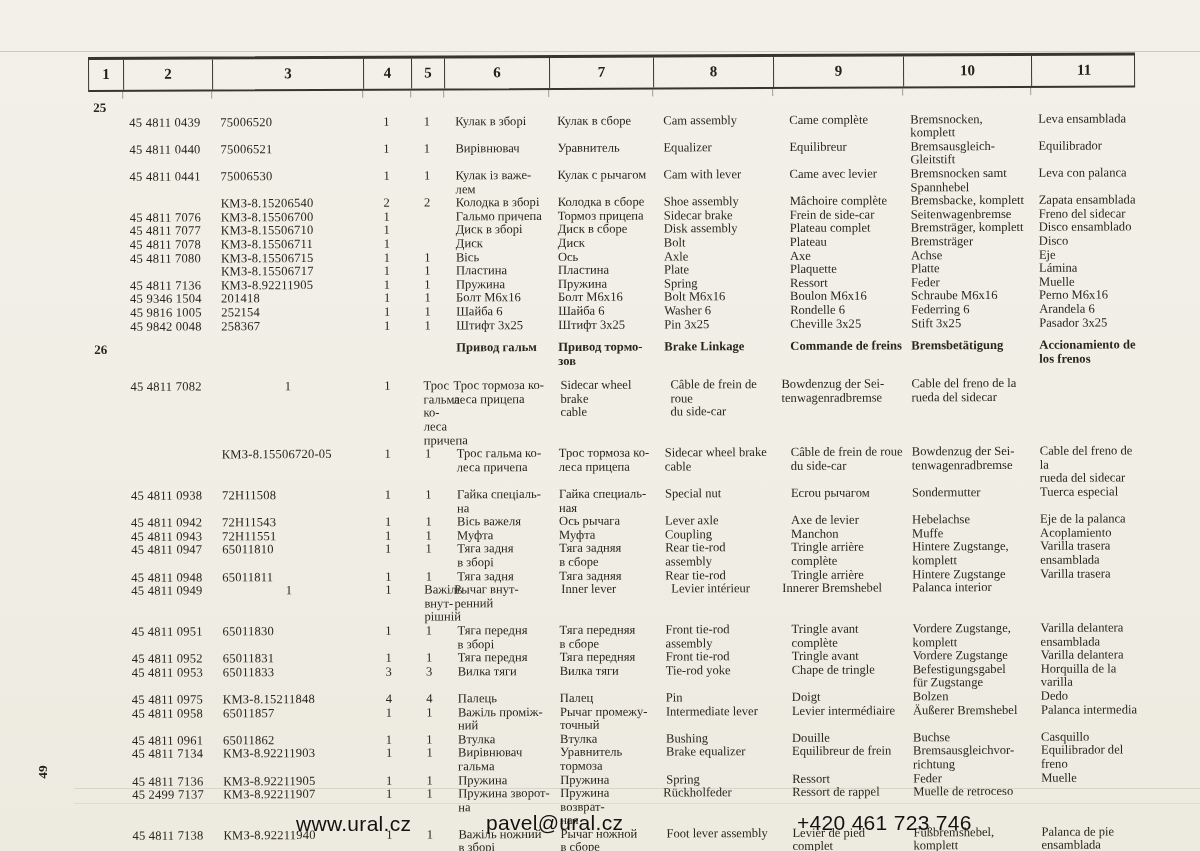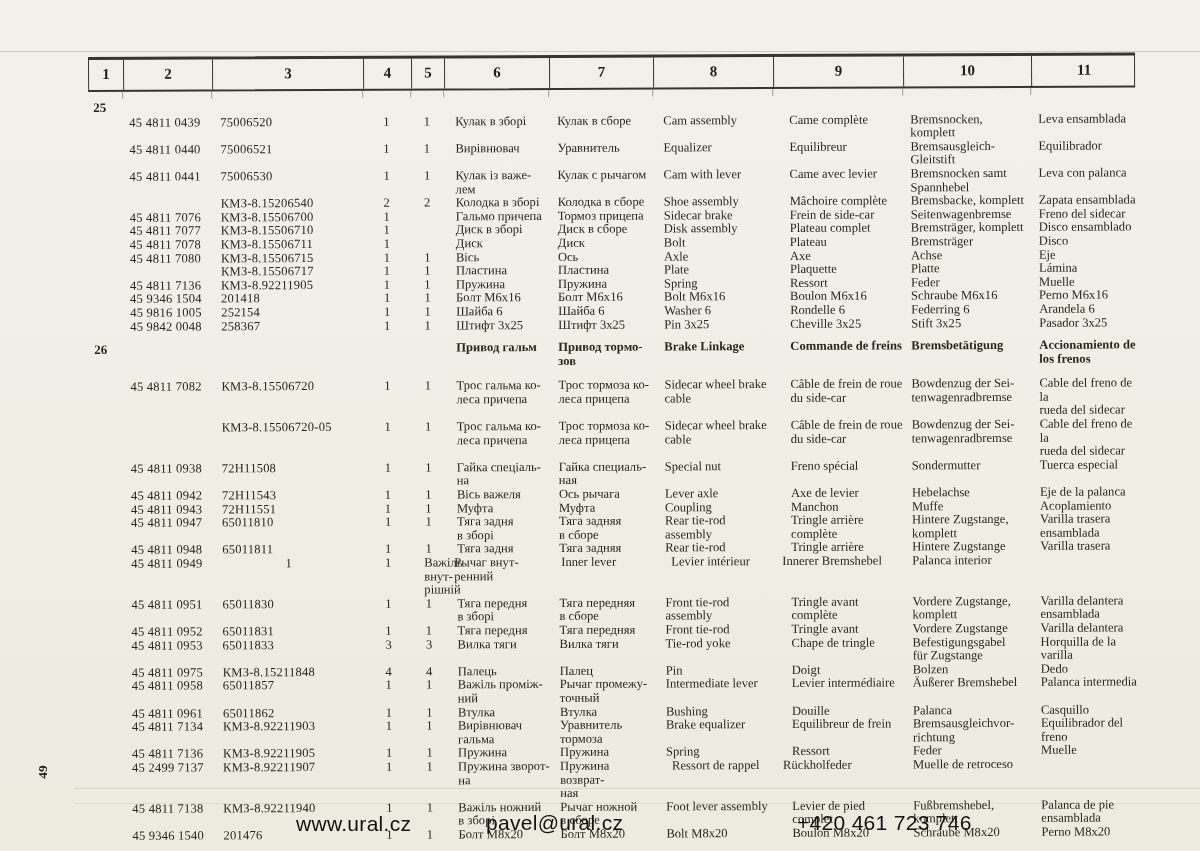--- a/index.html
+++ b/index.html
@@ -303,21 +303,20 @@
 зов</div>
           <div class="cell col-c8">Brake Linkage</div>
           <div class="cell col-c9">Commande de freins</div>
           <div class="cell col-c10">Bremsbetätigung</div>
           <div class="cell col-c11">Accionamiento de
 los frenos</div>
         </div>
         <div class="trow">
           <div class="cell col-fig"></div>
           <div class="cell col-c2">45 4811 7082</div>
-          <div class="cell col-c3">КМЗ-8.15506720</div>
           <div class="cell col-c4">1</div>
           <div class="cell col-c5">1</div>
           <div class="cell col-c6">Трос гальма ко-
 леса причепа</div>
           <div class="cell col-c7">Трос тормоза ко-
 леса прицепа</div>
           <div class="cell col-c8">Sidecar wheel brake
 cable</div>
           <div class="cell col-c9">Câble de frein de roue
 du side-car</div>
@@ -349,21 +348,21 @@
           <div class="cell col-fig"></div>
           <div class="cell col-c2">45 4811 0938</div>
           <div class="cell col-c3">72H11508</div>
           <div class="cell col-c4">1</div>
           <div class="cell col-c5">1</div>
           <div class="cell col-c6">Гайка спеціаль-
 на</div>
           <div class="cell col-c7">Гайка специаль-
 ная</div>
           <div class="cell col-c8">Special nut</div>
-          <div class="cell col-c9">Freno spécial</div>
+          <div class="cell col-c9">Ecrou рычагом</div>
           <div class="cell col-c10">Sondermutter</div>
           <div class="cell col-c11">Tuerca especial</div>
         </div>
         <div class="trow">
           <div class="cell col-fig"></div>
           <div class="cell col-c2">45 4811 0942</div>
           <div class="cell col-c3">72H11543</div>
           <div class="cell col-c4">1</div>
           <div class="cell col-c5">1</div>
           <div class="cell col-c6">Вісь важеля</div>
@@ -509,21 +508,21 @@
         <div class="trow">
           <div class="cell col-fig"></div>
           <div class="cell col-c2">45 4811 0961</div>
           <div class="cell col-c3">65011862</div>
           <div class="cell col-c4">1</div>
           <div class="cell col-c5">1</div>
           <div class="cell col-c6">Втулка</div>
           <div class="cell col-c7">Втулка</div>
           <div class="cell col-c8">Bushing</div>
           <div class="cell col-c9">Douille</div>
-          <div class="cell col-c10">Palanca</div>
+          <div class="cell col-c10">Buchse</div>
           <div class="cell col-c11">Casquillo</div>
         </div>
         <div class="trow">
           <div class="cell col-fig"></div>
           <div class="cell col-c2">45 4811 7134</div>
           <div class="cell col-c3">КМЗ-8.92211903</div>
           <div class="cell col-c4">1</div>
           <div class="cell col-c5">1</div>
           <div class="cell col-c6">Вирівнювач
 гальма</div>
@@ -552,22 +551,22 @@
         <div class="trow">
           <div class="cell col-fig"></div>
           <div class="cell col-c2">45 2499 7137</div>
           <div class="cell col-c3">КМЗ-8.92211907</div>
           <div class="cell col-c4">1</div>
           <div class="cell col-c5">1</div>
           <div class="cell col-c6">Пружина зворот-
 на</div>
           <div class="cell col-c7">Пружина возврат-
 ная</div>
+          <div class="cell col-c10">Rückholfeder</div>
           <div class="cell col-c9">Ressort de rappel</div>
-          <div class="cell col-c10">Rückholfeder</div>
           <div class="cell col-c11">Muelle de retroceso</div>
         </div>
         <div class="trow">
           <div class="cell col-fig"></div>
           <div class="cell col-c2">45 4811 7138</div>
           <div class="cell col-c3">КМЗ-8.92211940</div>
           <div class="cell col-c4">1</div>
           <div class="cell col-c5">1</div>
           <div class="cell col-c6">Важіль ножний
 в зборі</div>

